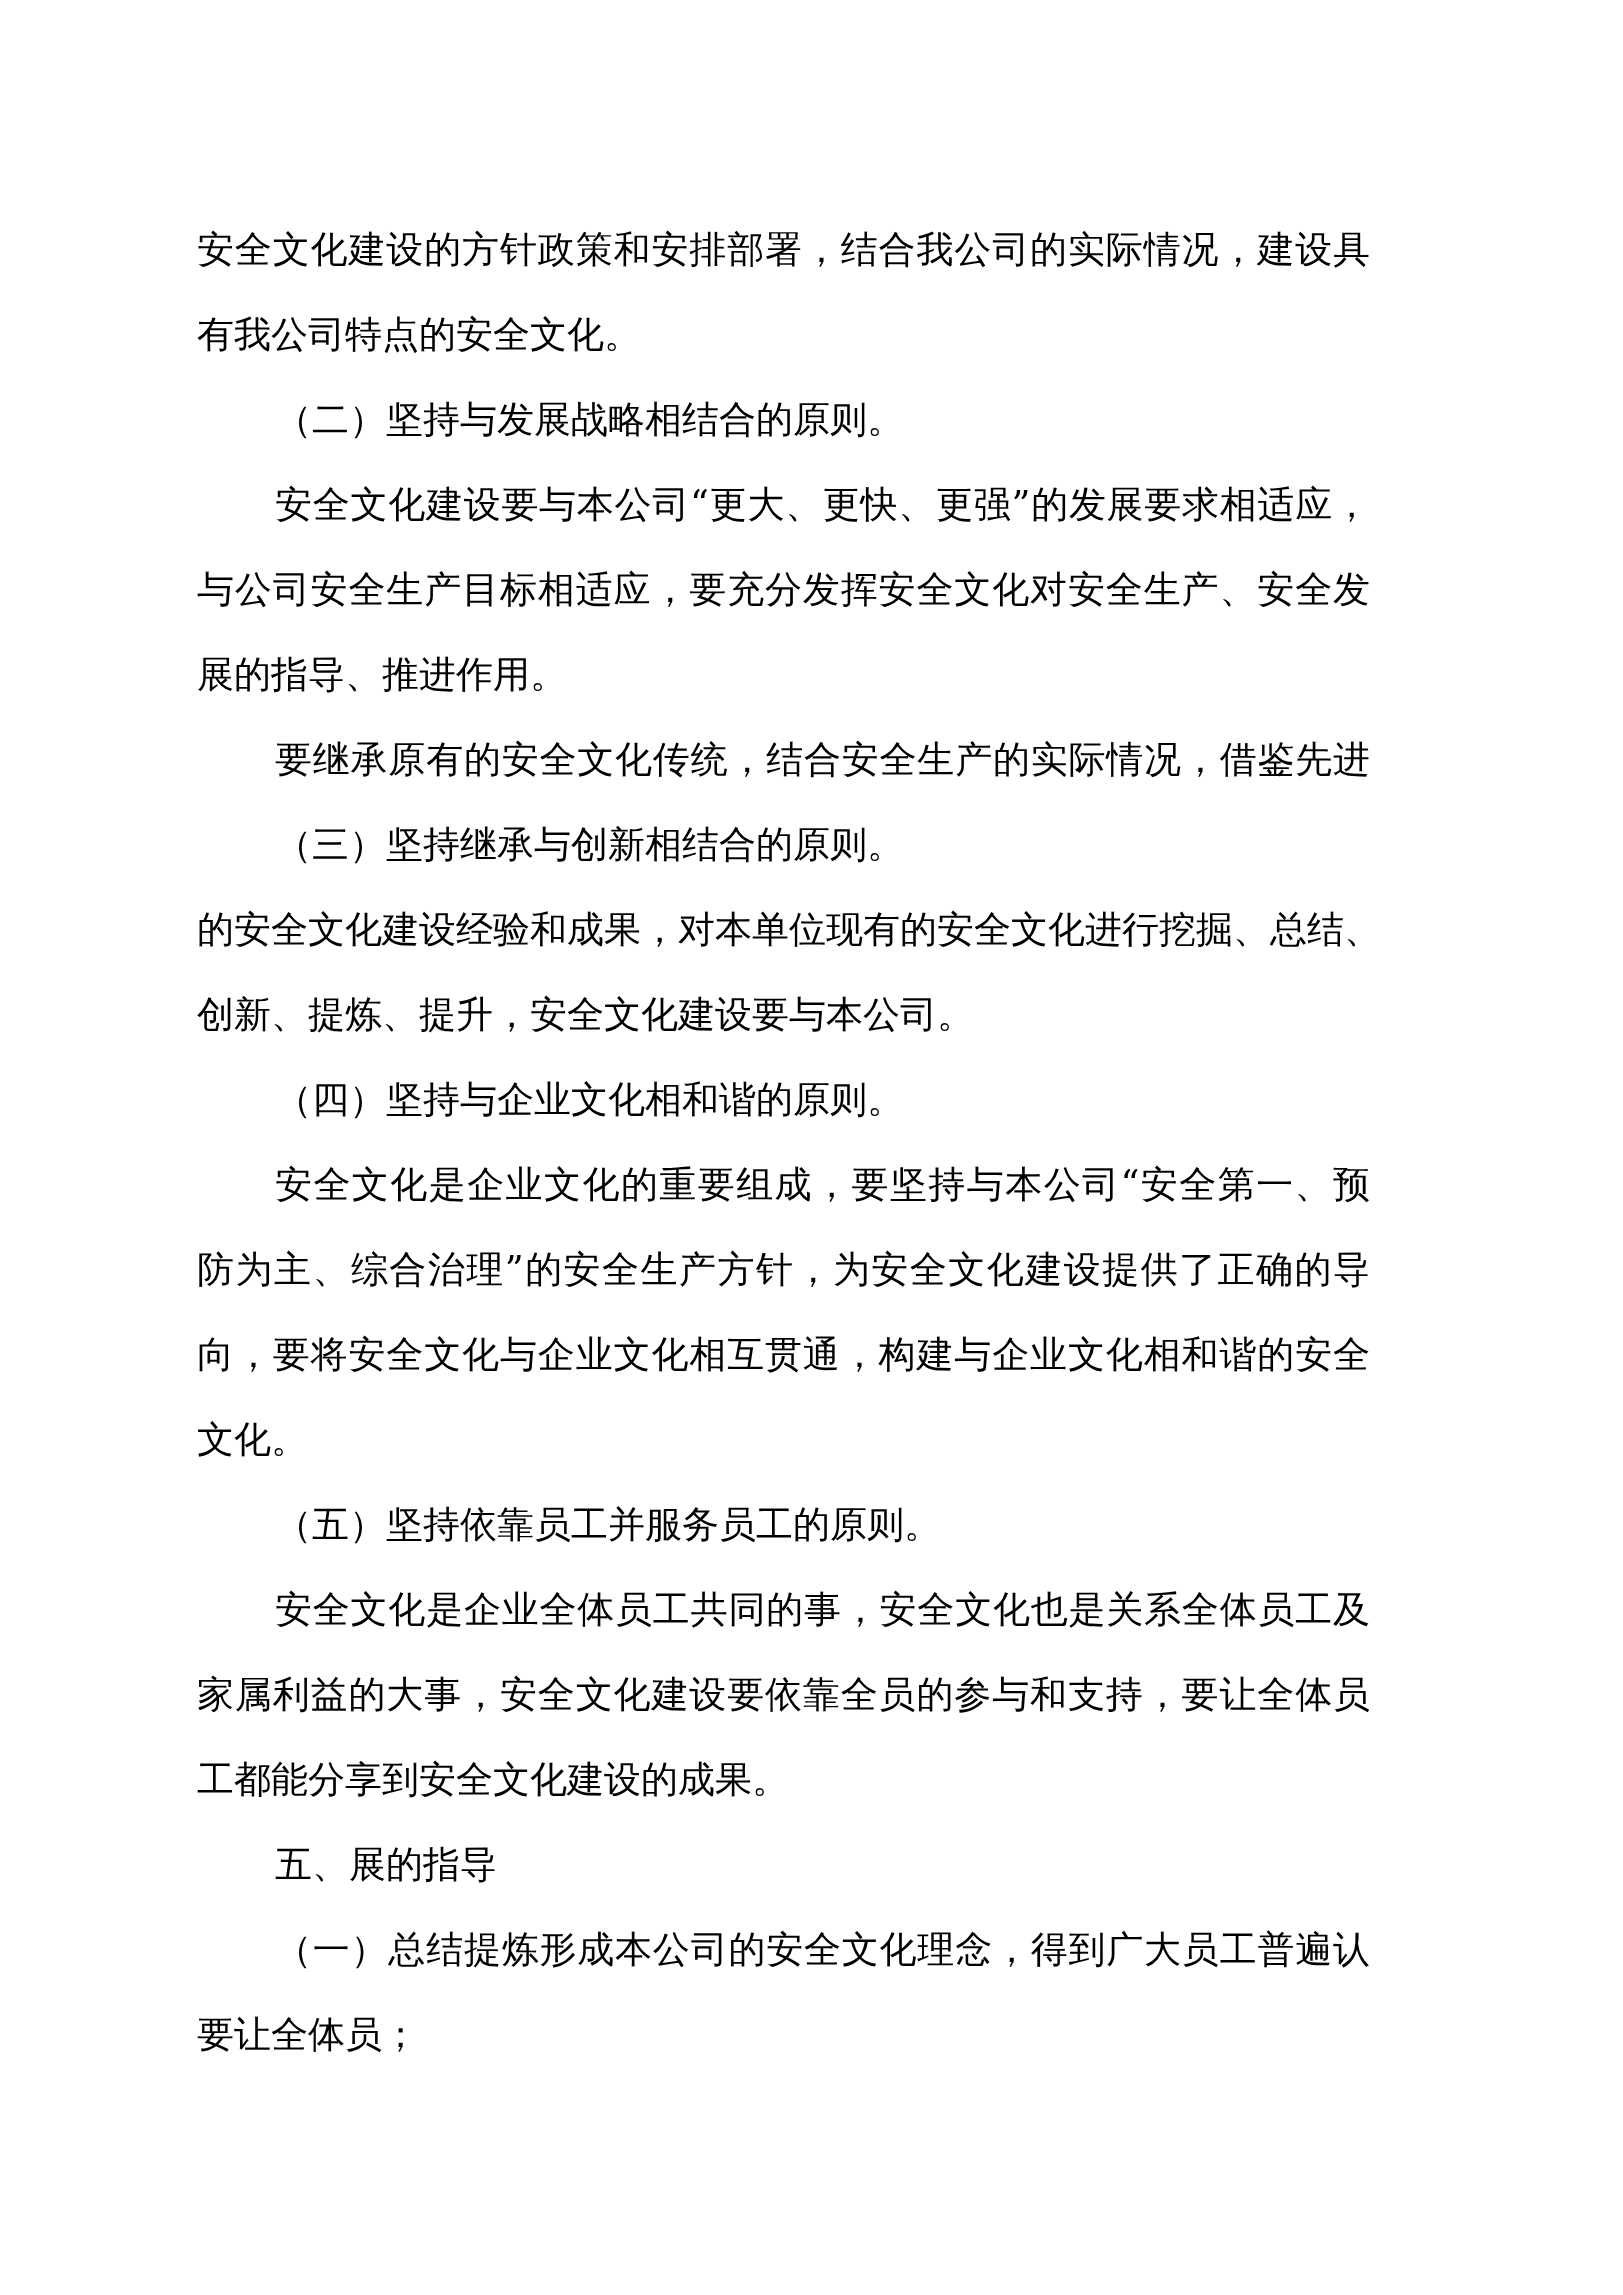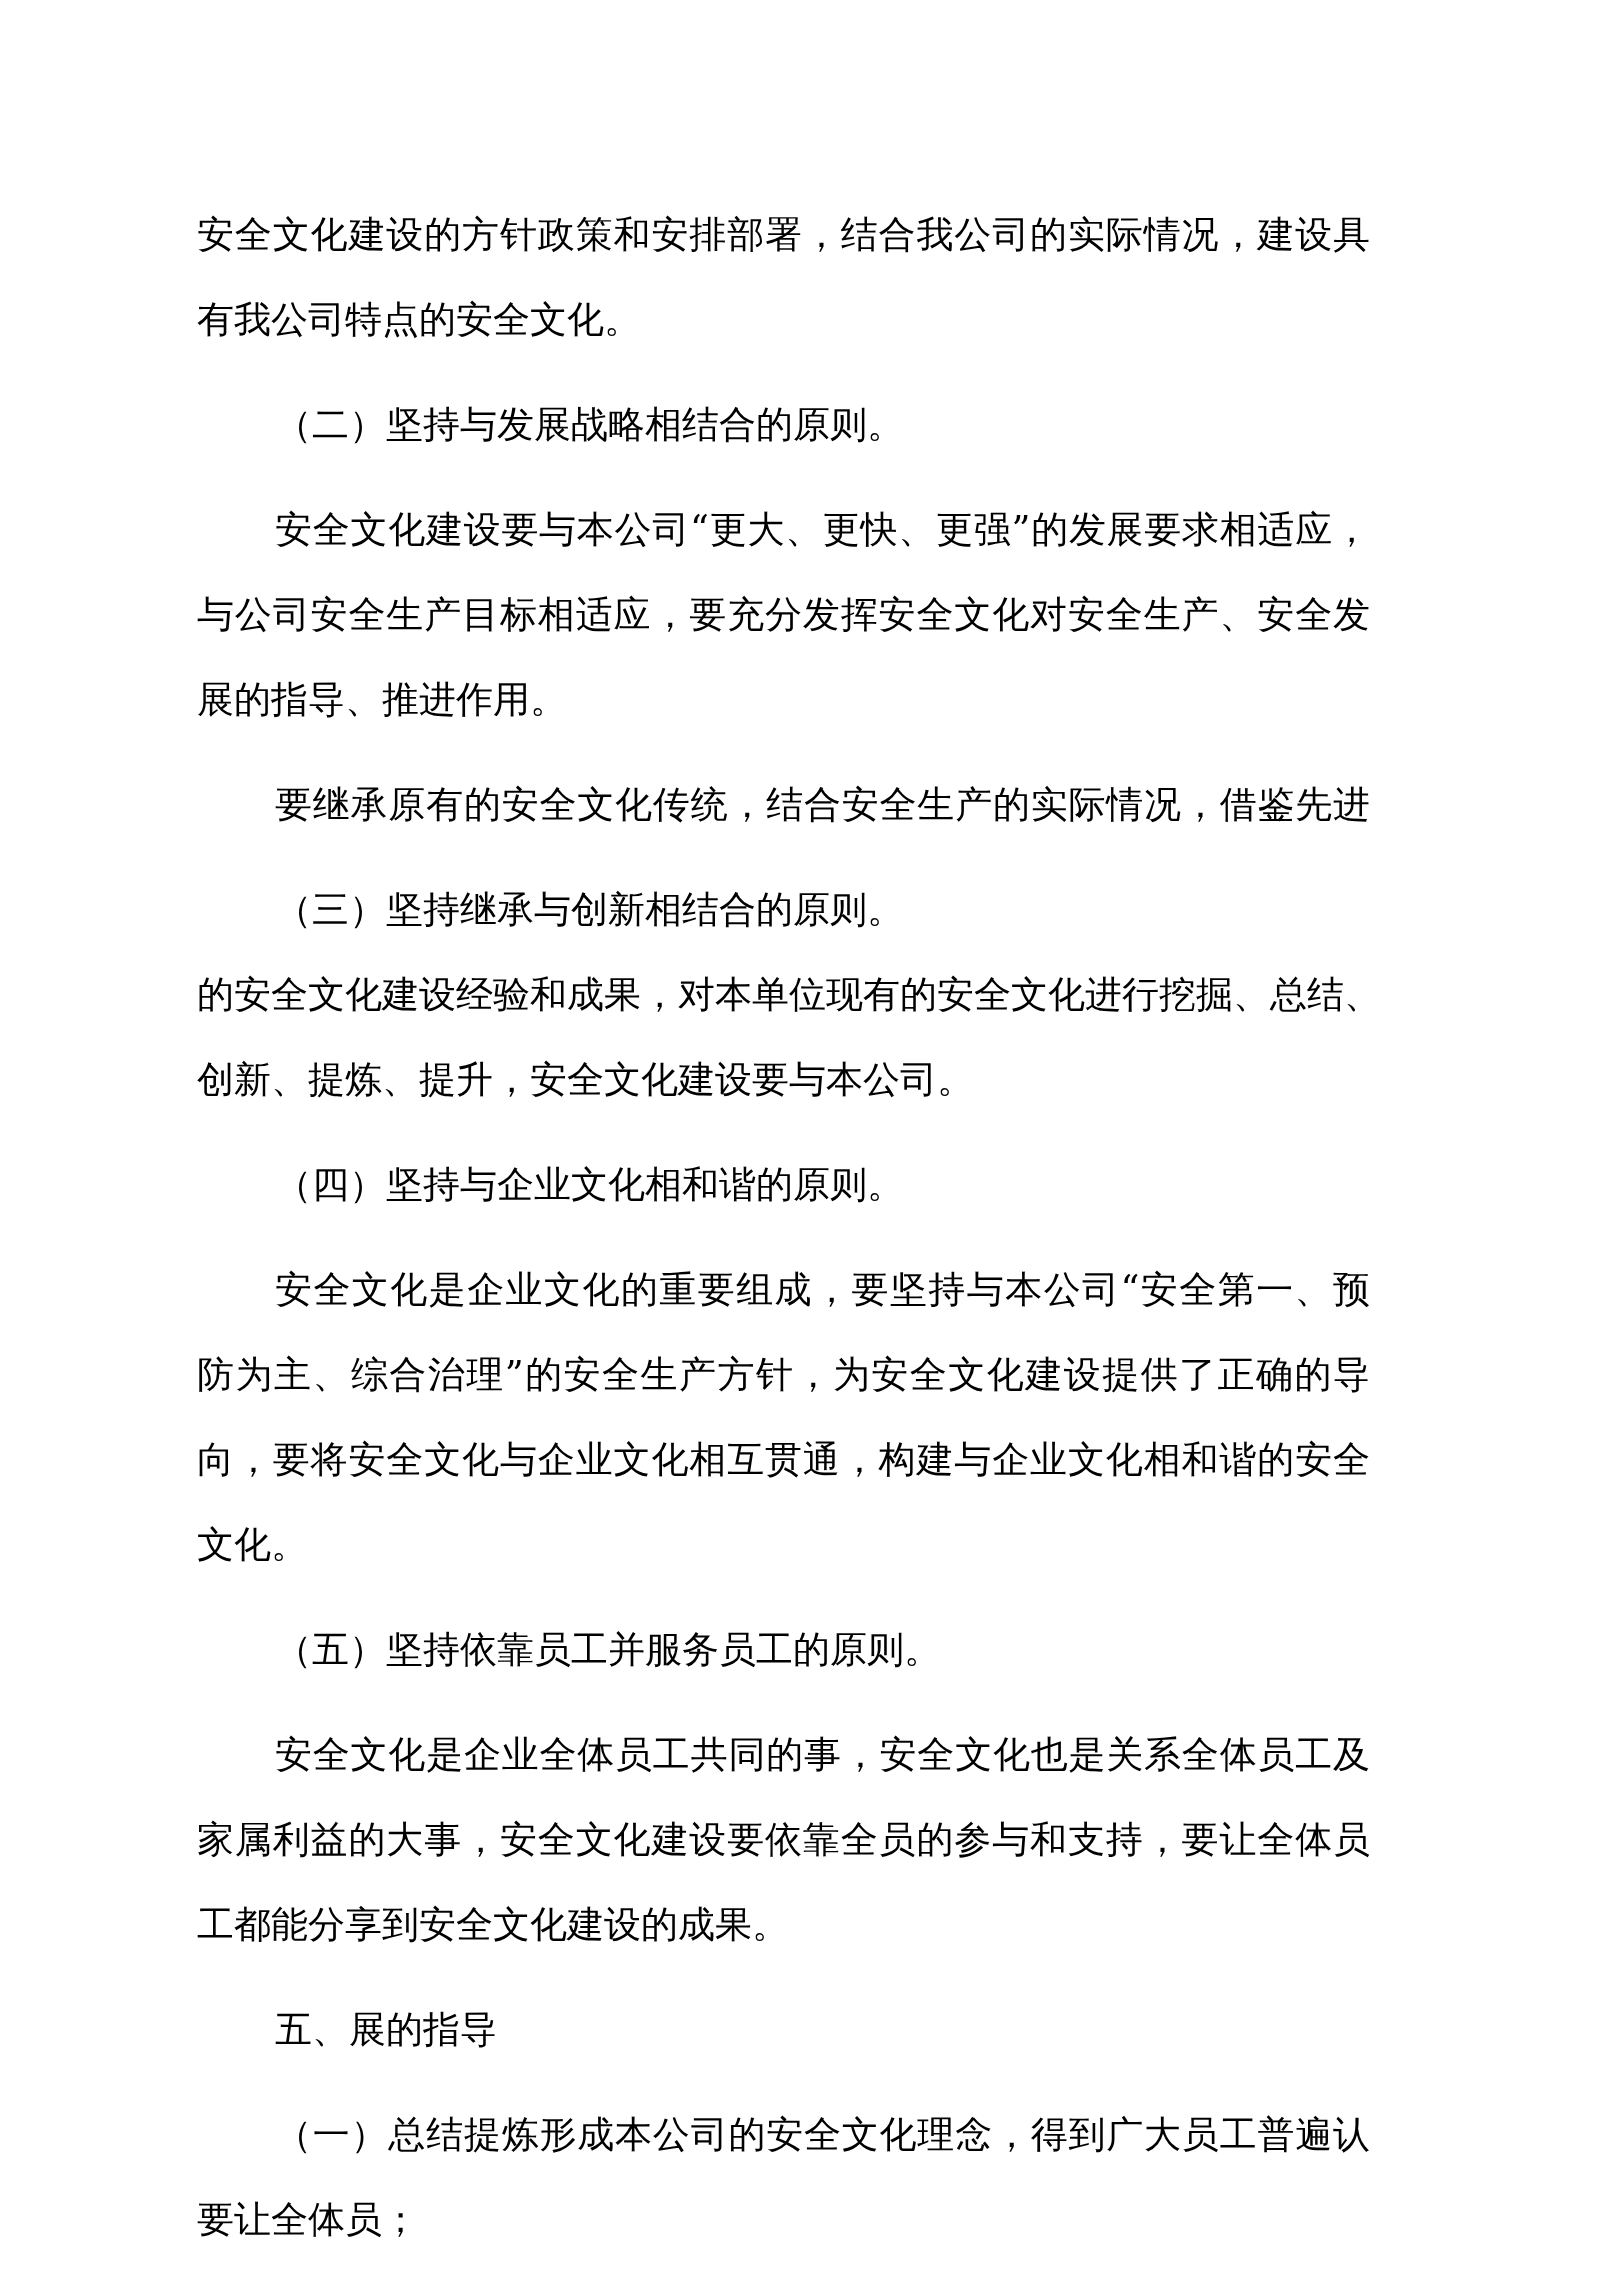--- a/index.html
+++ b/index.html
@@ -11,37 +11,36 @@
       width: 1624px;
       height: 2295px;
       position: relative;
       overflow: hidden;
       color: #000000;
       font-family: "DejaVu Serif", "Liberation Serif", serif;
     }
     .page {
       position: absolute;
       left: 197px;
-      top: 211px;
+      top: 226px;
       width: 1173px;
     }
     .line {
       height: 85px;
       font-size: 37px;
       line-height: 48px;
       white-space: nowrap;
       overflow: visible;
     }
     .line.full {
       text-align: justify;
       text-align-last: justify;
     }
     .line.indent {
       padding-left: 78px;
-      margin-top: 20px;
     }
   </style>
 </head>
 <body>
 
 <div class="page">
   <div class="line full">安全文化建设的方针政策和安排部署，结合我公司的实际情况，建设具</div>
   <div class="line">有我公司特点的安全文化。</div>
   <div class="line indent">（二）坚持与发展战略相结合的原则。</div>
   <div class="line indent full">安全文化建设要与本公司“更大、更快、更强”的发展要求相适应，</div>

